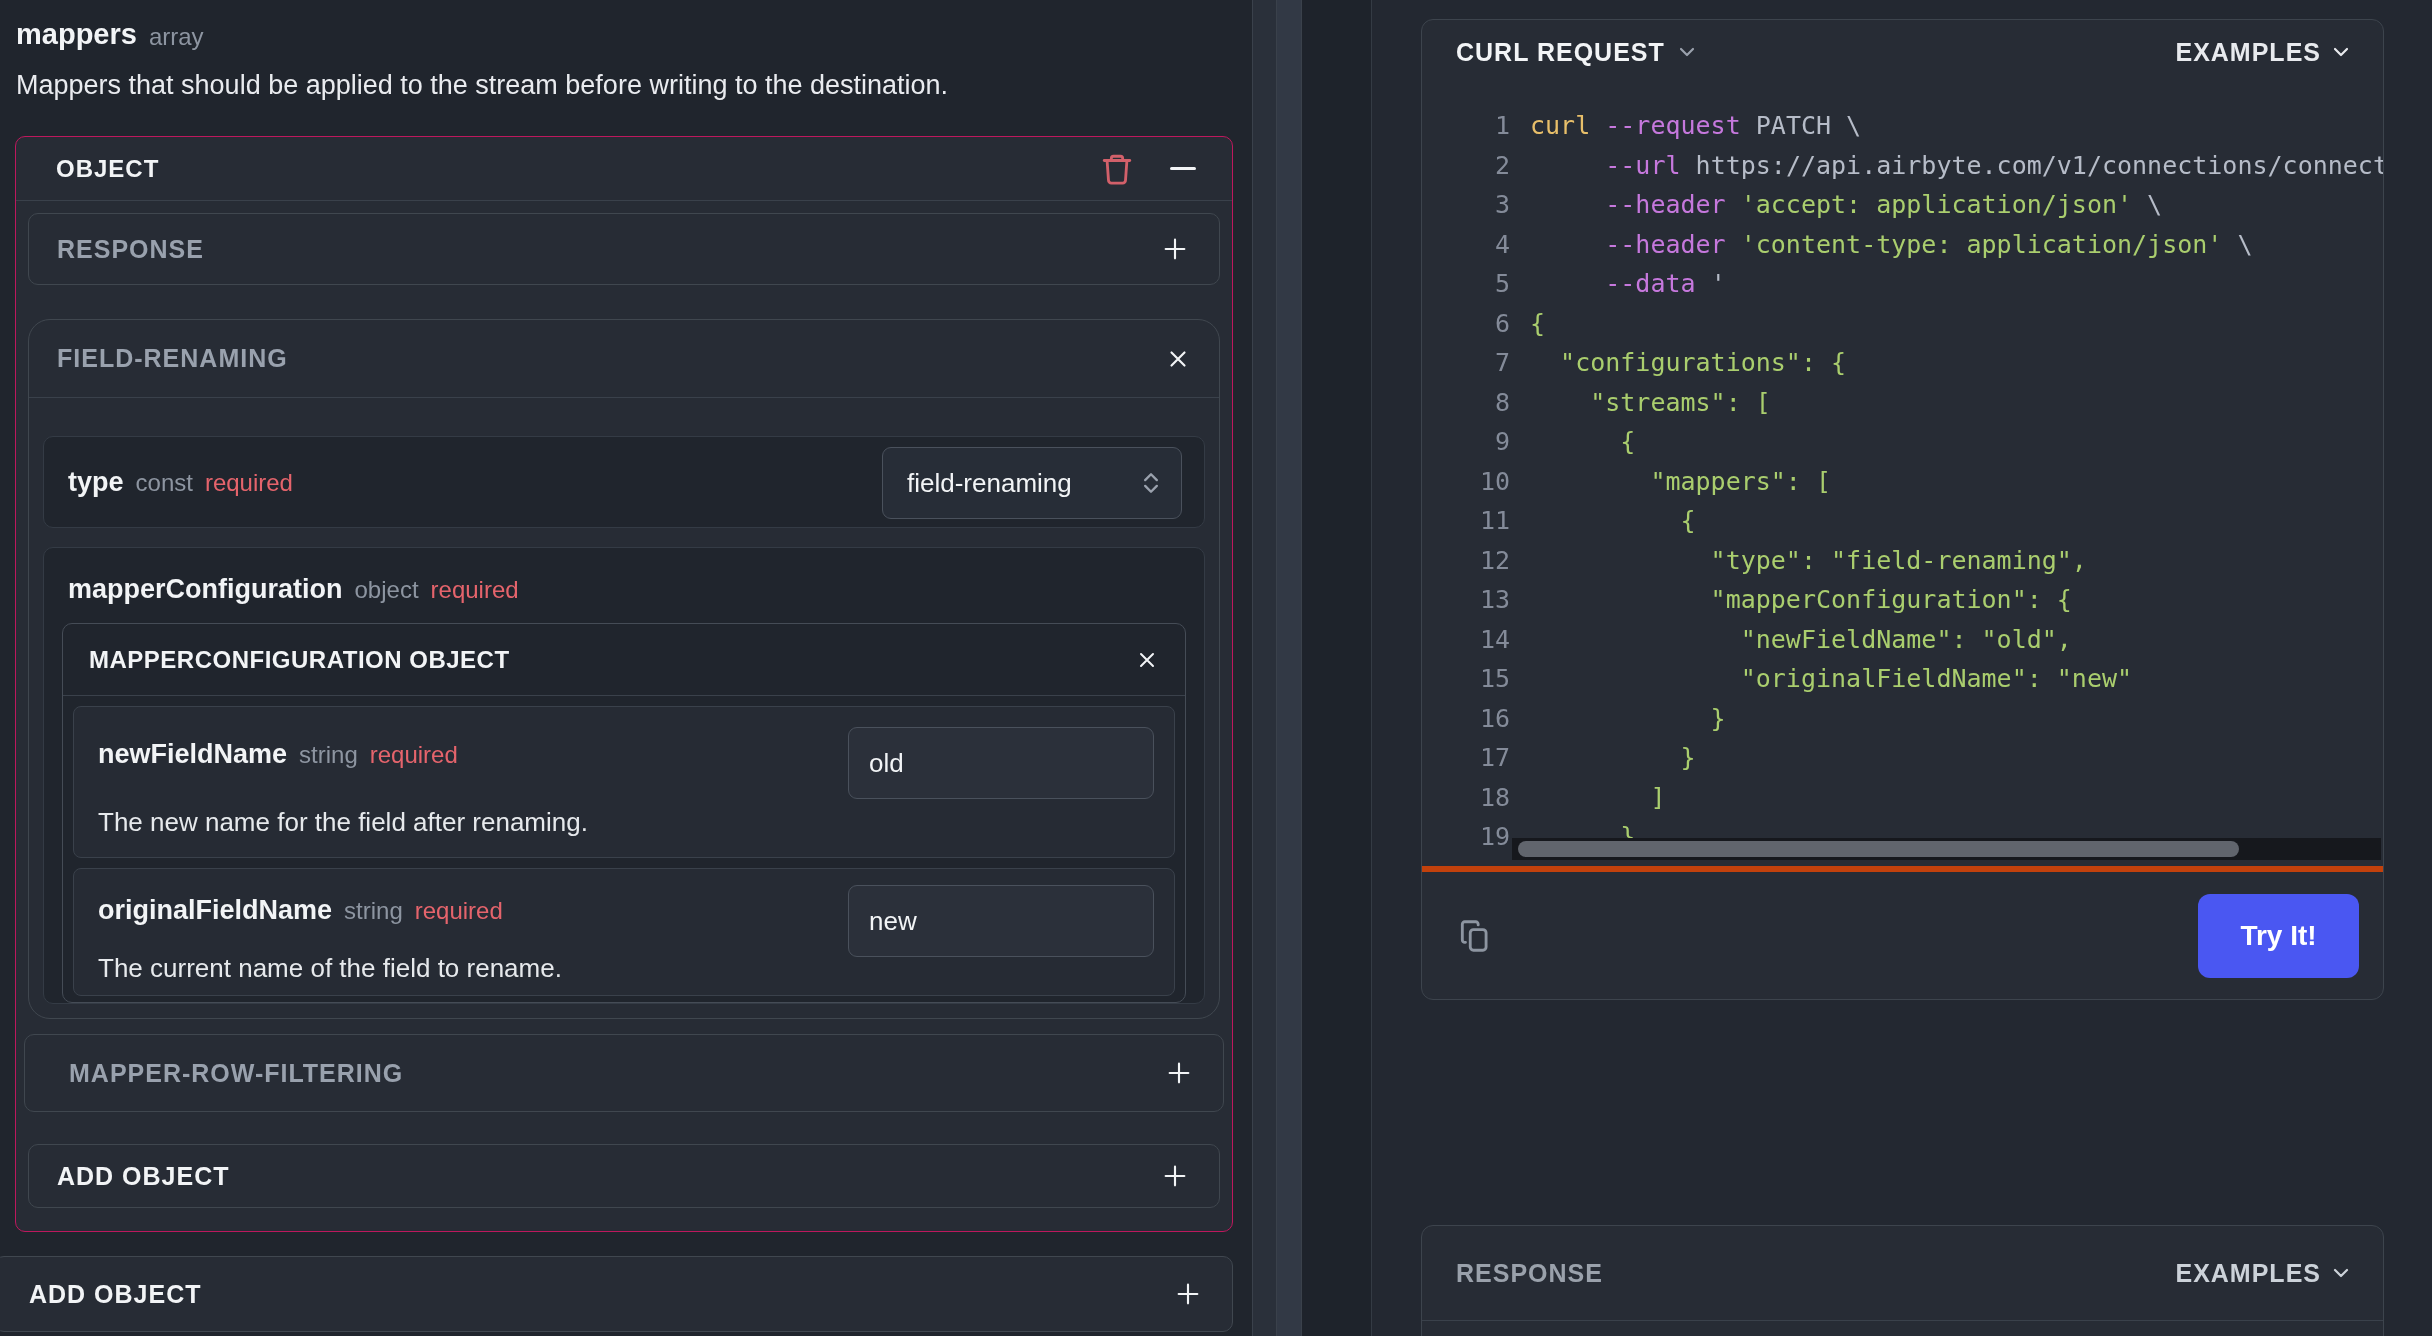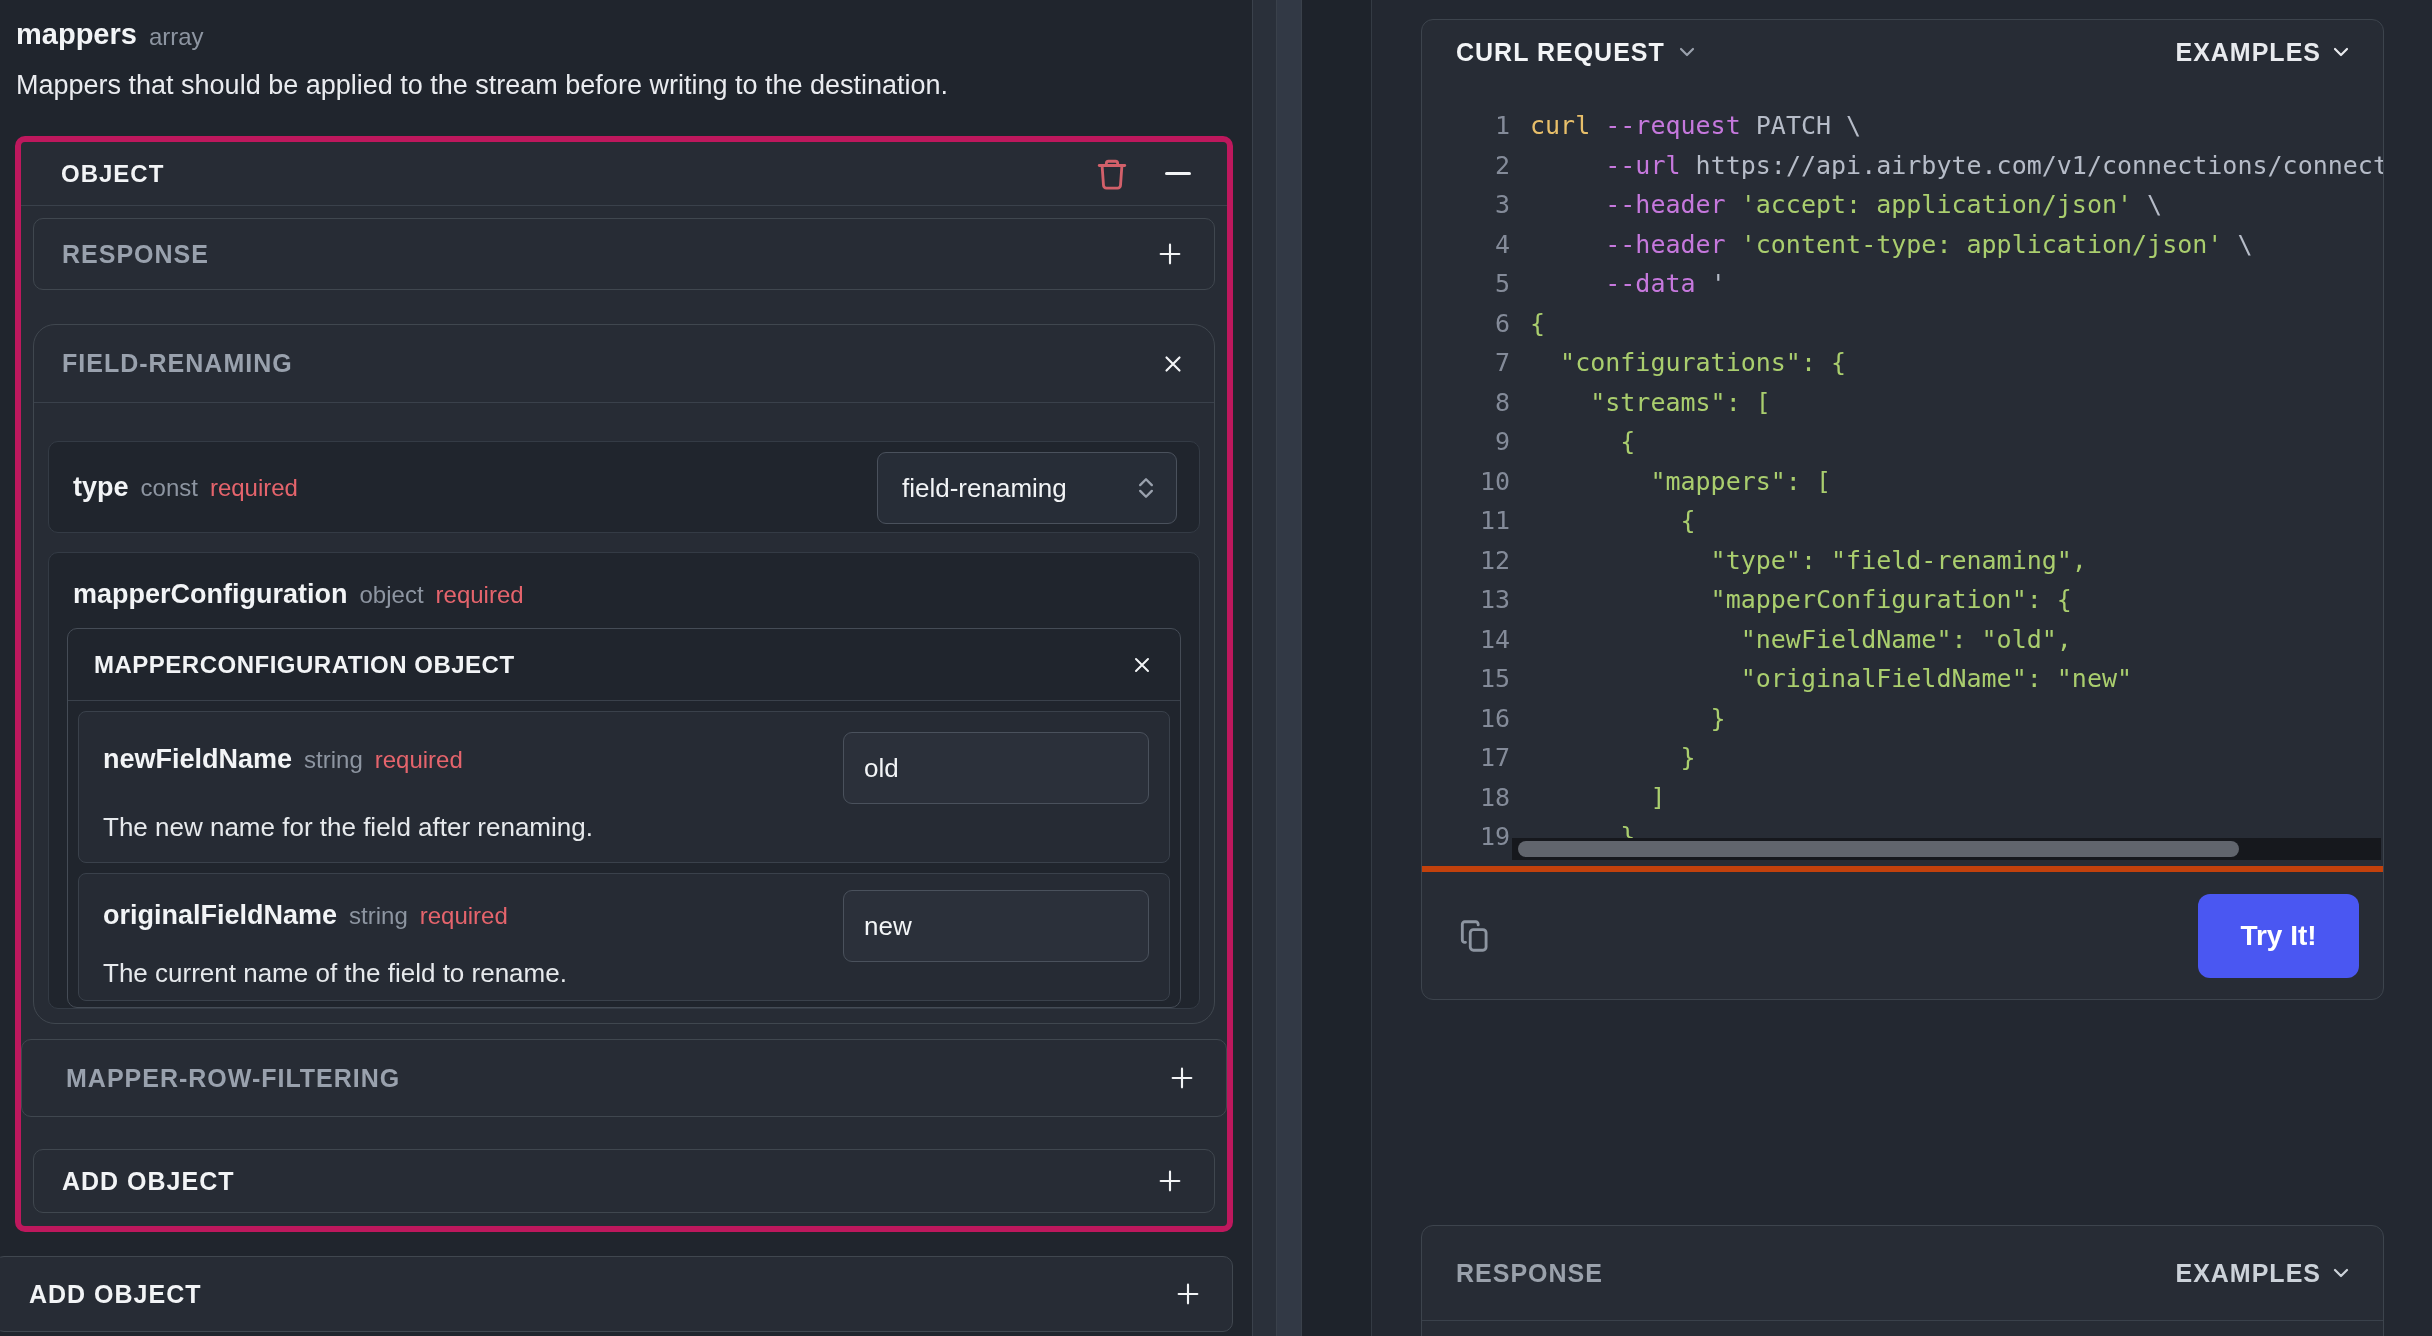--- a/index.html
+++ b/index.html
@@ -9,21 +9,21 @@
     background:#20252d; font-family:"Liberation Sans", sans-serif;
     color:#eceef1;
   }
   
   .left-col { position:absolute; left:0; top:0; width:1248px; height:1336px; background:#20252d; }
   .prop-title { position:absolute; left:16px; top:18px; display:flex; align-items:flex-end; gap:12px; }
   .prop-name { font-size:29px; font-weight:bold; color:#f2f4f6; }
   .prop-type { font-size:24px; color:#8d95a1; }
   .prop-desc { position:absolute; left:16px; top:70px; font-size:27px; color:#e9ebef; }
 
-  .panel { background:#272c35; border:6px solid #be185d; border-radius:10px; }
+  .panel { background:#272c35; border:1px solid #be185d; border-radius:10px; }
   .outer-panel { position:absolute; left:15px; top:136px; width:1218px; height:1096px; }
 
   .hdr-row { display:flex; align-items:center; }
   .obj-header { height:64px; padding:0 36px 0 40px; border-bottom:1px solid #3a414b; }
   .obj-title { font-size:24px; font-weight:bold; letter-spacing:1px; color:#f2f4f6; }
   .hdr-icons { margin-left:auto; display:flex; align-items:center; gap:36px; }
 
   .section-row { border:1px solid #40474f; border-radius:10px; display:flex; align-items:center;
                  padding:0 28px; background:#272c35; }
   .section-label { font-size:25px; font-weight:bold; letter-spacing:1px; color:#99a1ad; }
@@ -64,21 +64,21 @@
   .field-desc { position:absolute; left:24px; font-size:26px; color:#e6e9ec; }
   .r1 .field-desc { top:100px; }
   .r2 .field-desc { top:84px; }
   .text-input { position:absolute; right:20px; width:306px; height:72px;
                 background:#2b303a; border:1px solid #4a515c; border-radius:9px;
                 color:#f2f4f6; font-size:26px; padding:0 20px;
                 font-family:"Liberation Sans", sans-serif; }
   .r1 .text-input { top:20px; }
   .r2 .text-input { top:16px; }
 
-  .mrf-row { margin:15px 0 0; height:78px;padding-left:44px; }
+  .mrf-row { margin:15px 8px 0; height:78px;padding-left:44px; }
   .addobj-row { margin:32px 12px 0; height:64px; }
   .addobj-outer { position:absolute; left:-6px; top:1256px; width:1239px; height:76px;
                   border:1px solid #40474f; border-radius:10px; background:#272c35;
                   display:flex; align-items:center; padding:0 28px 0 34px; }
 
   
   .icon { display:inline-flex; align-items:center; justify-content:center; }
   .minus-bar { width:26px; height:3px; background:#f2f4f6; border-radius:2px; }
 
   

